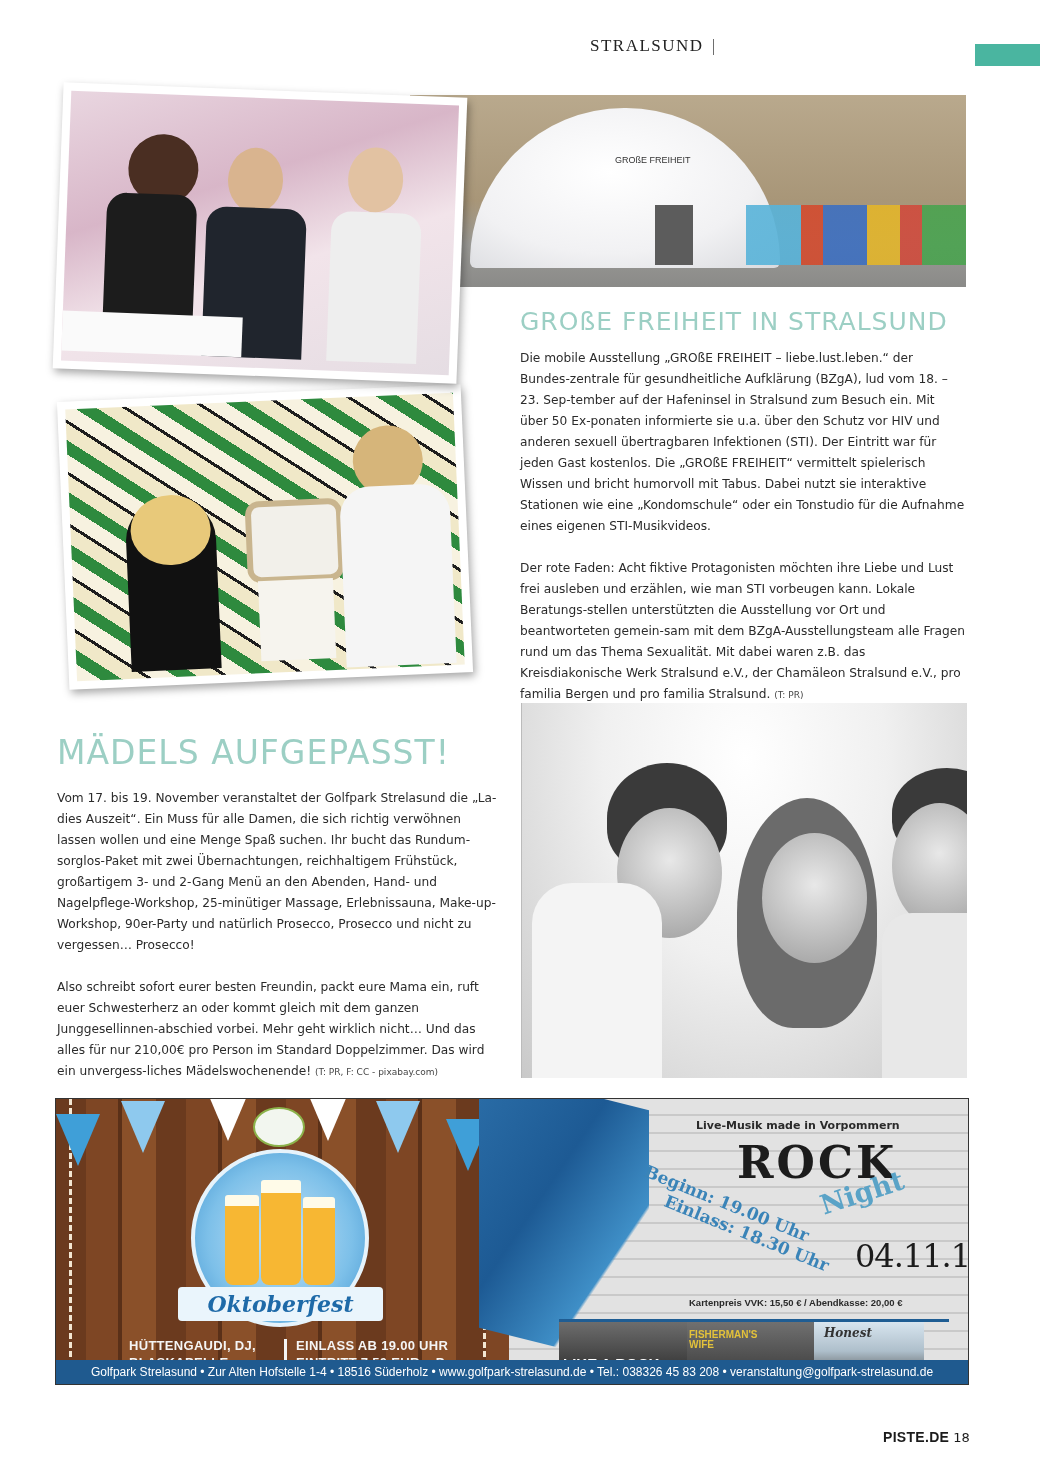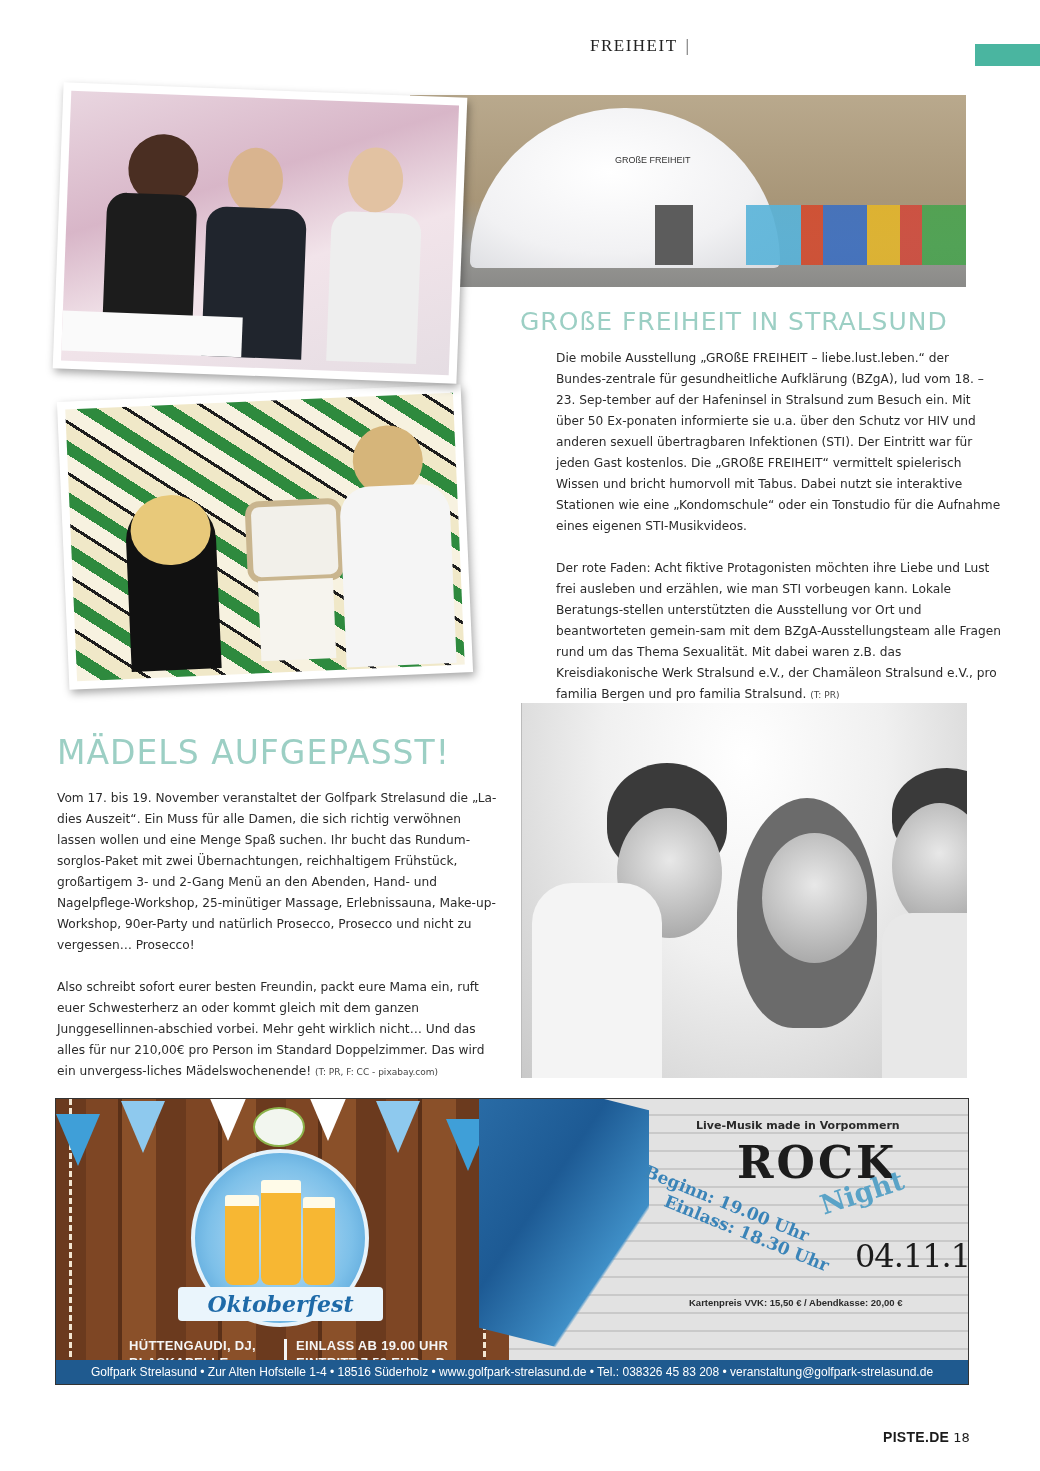--- a/index.html
+++ b/index.html
@@ -32,21 +32,21 @@
   .girls .hair { position: absolute; border-radius: 50% 50% 40% 40%; background: #3a3a3a; }
 
   
   h2.headline { position: absolute; margin: 0; font-weight: normal; color: #9ccfc4; letter-spacing: 1px; font-family: "DejaVu Sans", sans-serif; }
   .h-grosse { top: 307px; left: 520px; font-size: 25px; }
   .h-madels { top: 733px; left: 57px; font-size: 33px; letter-spacing: 1.5px; }
 
   .body-text { position: absolute; font-family: "DejaVu Sans", sans-serif; font-size: 12.2px; line-height: 21px; color: #2b2b2b; margin: 0; }
   .body-text p { margin: 0 0 21px 0; }
   .credit { font-size: 9px; color: #444; }
-  .t-grosse { top: 348px; left: 520px; width: 445px; margin-left: 36px; }
+  .t-grosse { top: 348px; left: 520px; width: 445px; }
   .t-madels { top: 788px; left: 57px; width: 440px; }
 
   
   .ad { position: absolute; top: 1098px; left: 55px; width: 912px; height: 285px; border: 1px solid #333; overflow: hidden; }
   .ad-okt { position: absolute; left: 0; top: 0; width: 453px; height: 285px; background: repeating-linear-gradient(90deg, #6b3a1e 0 30px, #7e4624 30px 62px, #5a3018 62px 66px, #8a5029 66px 100px); }
   .ad-okt .dash { position: absolute; top: 0; bottom: 0; width: 0; border-left: 3px dashed #f3e7d3; }
   .ad-okt .pennant { position: absolute; width: 0; height: 0; border-left: 22px solid transparent; border-right: 22px solid transparent; border-top: 52px solid #3f9fd8; }
   .ad-okt .pennant.check { border-top-color: #8ec9ee; }
   .ad-okt .circle { position: absolute; left: 135px; top: 50px; width: 170px; height: 170px; border-radius: 50%; background: radial-gradient(circle, #c6e4f7 0%, #7dc0e9 60%, #3f93cf 100%); border: 4px solid #e6f3fb; }
   .ad-okt .glass { position: absolute; bottom: 38px; border-radius: 3px 3px 8px 8px; background: linear-gradient(180deg, #fffbe8 0 12%, #f7b733 12% 100%); }
@@ -81,21 +81,21 @@
   .ad-footer { position: absolute; left: 0; bottom: 0; width: 912px; height: 24px; background: #1f5a8f; color: #fff; font-size: 12px; line-height: 24px; text-align: center; font-family: "Liberation Sans", sans-serif; }
 
   .folio { position: absolute; top: 1429px; left: 883px; font-size: 14px; color: #1b1b1b; }
   .folio .brand { font-weight: bold; letter-spacing: 0.3px; }
   .folio .num { margin-left: 4px; font-family: "DejaVu Sans", sans-serif; font-size: 13px; }
 </style>
 </head>
 <body>
 
 <div class="header">
-  <span class="city">FREIHEIT</span>
+  <span class="city">STRALSUND</span>
   <span class="sep">|</span>
 </div>
 <div class="accent-bar"></div>
 
 <div class="photo dome">
   <div class="shell"></div>
   <div class="logo">GROßE FREIHEIT</div>
   <div class="door"></div>
   <div class="blocks"></div>
 </div>
@@ -176,20 +176,29 @@
 
   <div class="ad-rock">
     <div class="swoosh"></div>
     <div class="live">Live-Musik made in Vorpommern</div>
     <div class="rock">ROCK</div>
     <div class="night">Night</div>
     <div class="beginn">Beginn: 19.00 Uhr</div>
     <div class="einlass">Einlass: 18.30 Uhr</div>
     <div class="date">04.11.17</div>
     <div class="price">Kartenpreis VVK: 15,50 € / Abendkasse: 20,00 €</div>
+    <div class="bands">
+      <div class="band b1">LIKE A ROCK</div>
+      <div class="band b2">
+          <span>FISHERMAN'S WIFE</span>
+        </div>
+      <div class="band b3">
+          <span>Honest</span>
+        </div>
+    </div>
   </div>
 
   <div class="ad-footer">Golfpark Strelasund • Zur Alten Hofstelle 1-4 • 18516 Süderholz • www.golfpark-strelasund.de • Tel.: 038326 45 83 208 • veranstaltung@golfpark-strelasund.de</div>
 </div>
 
 <div class="folio">
   <span class="brand">PISTE.DE</span><span class="num">18</span>
 </div>
 
 </body></html>

